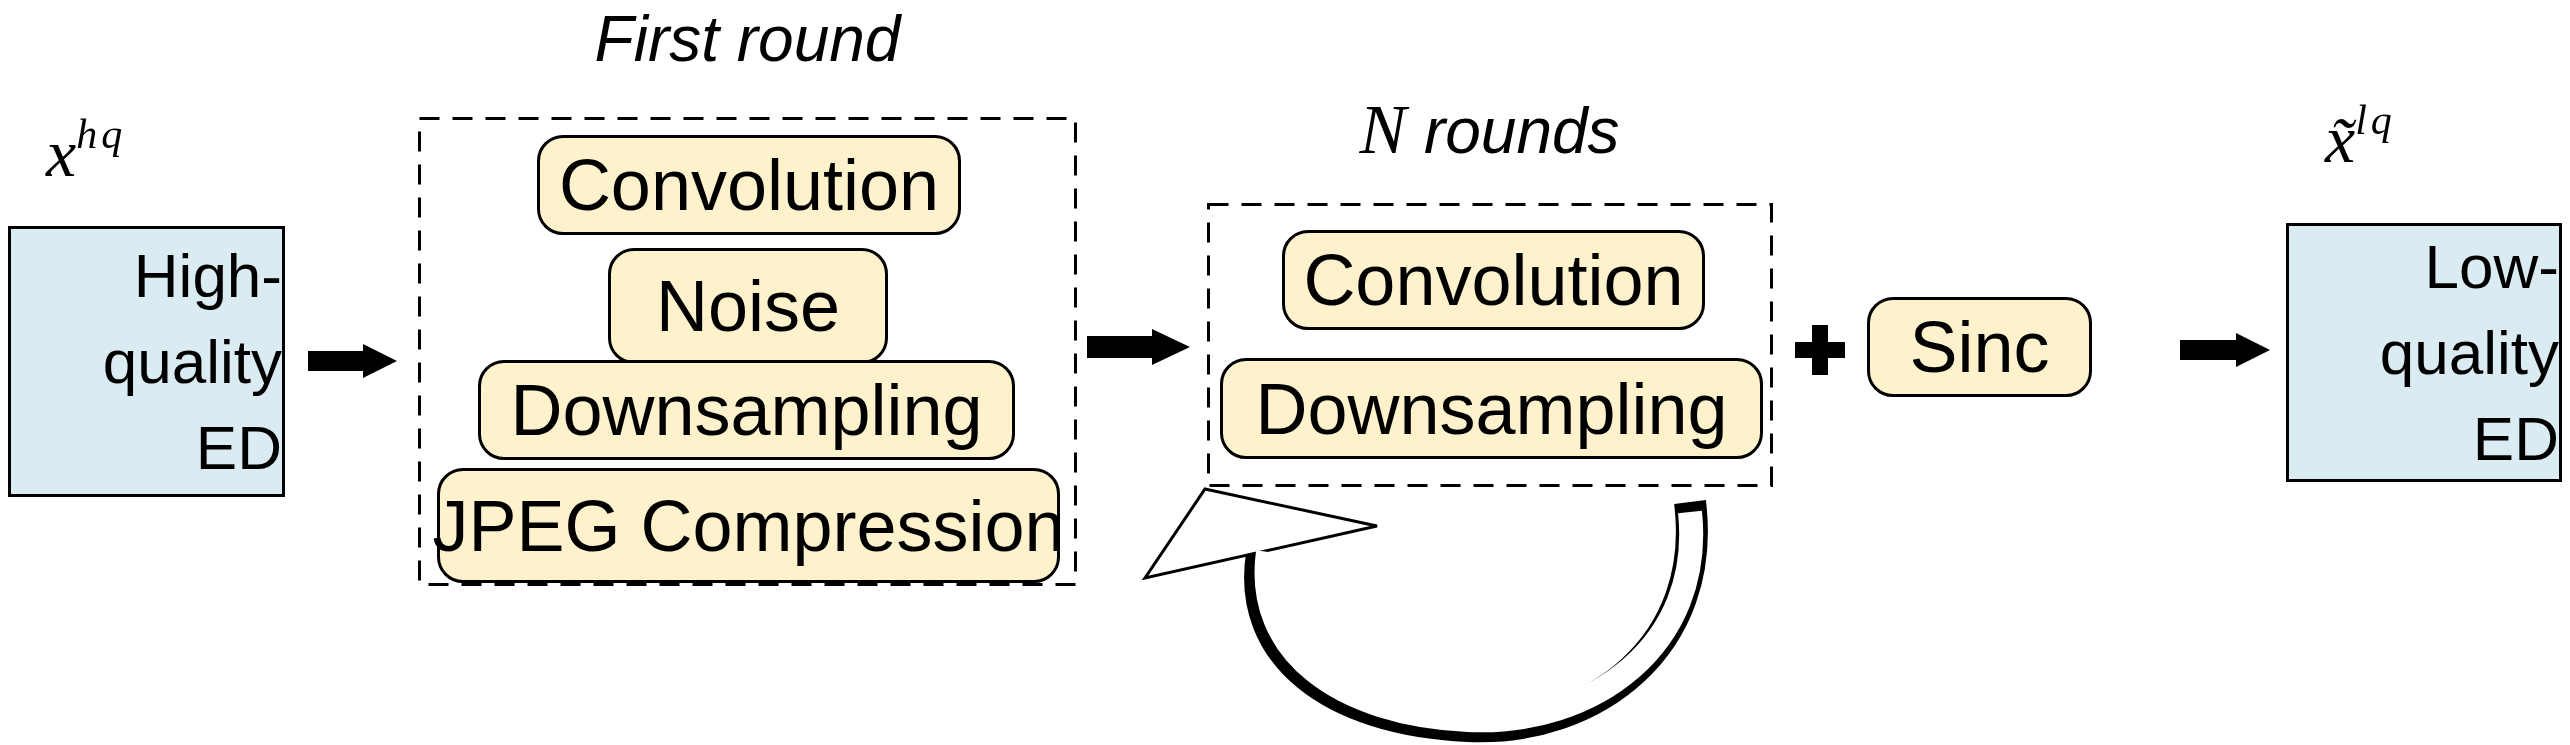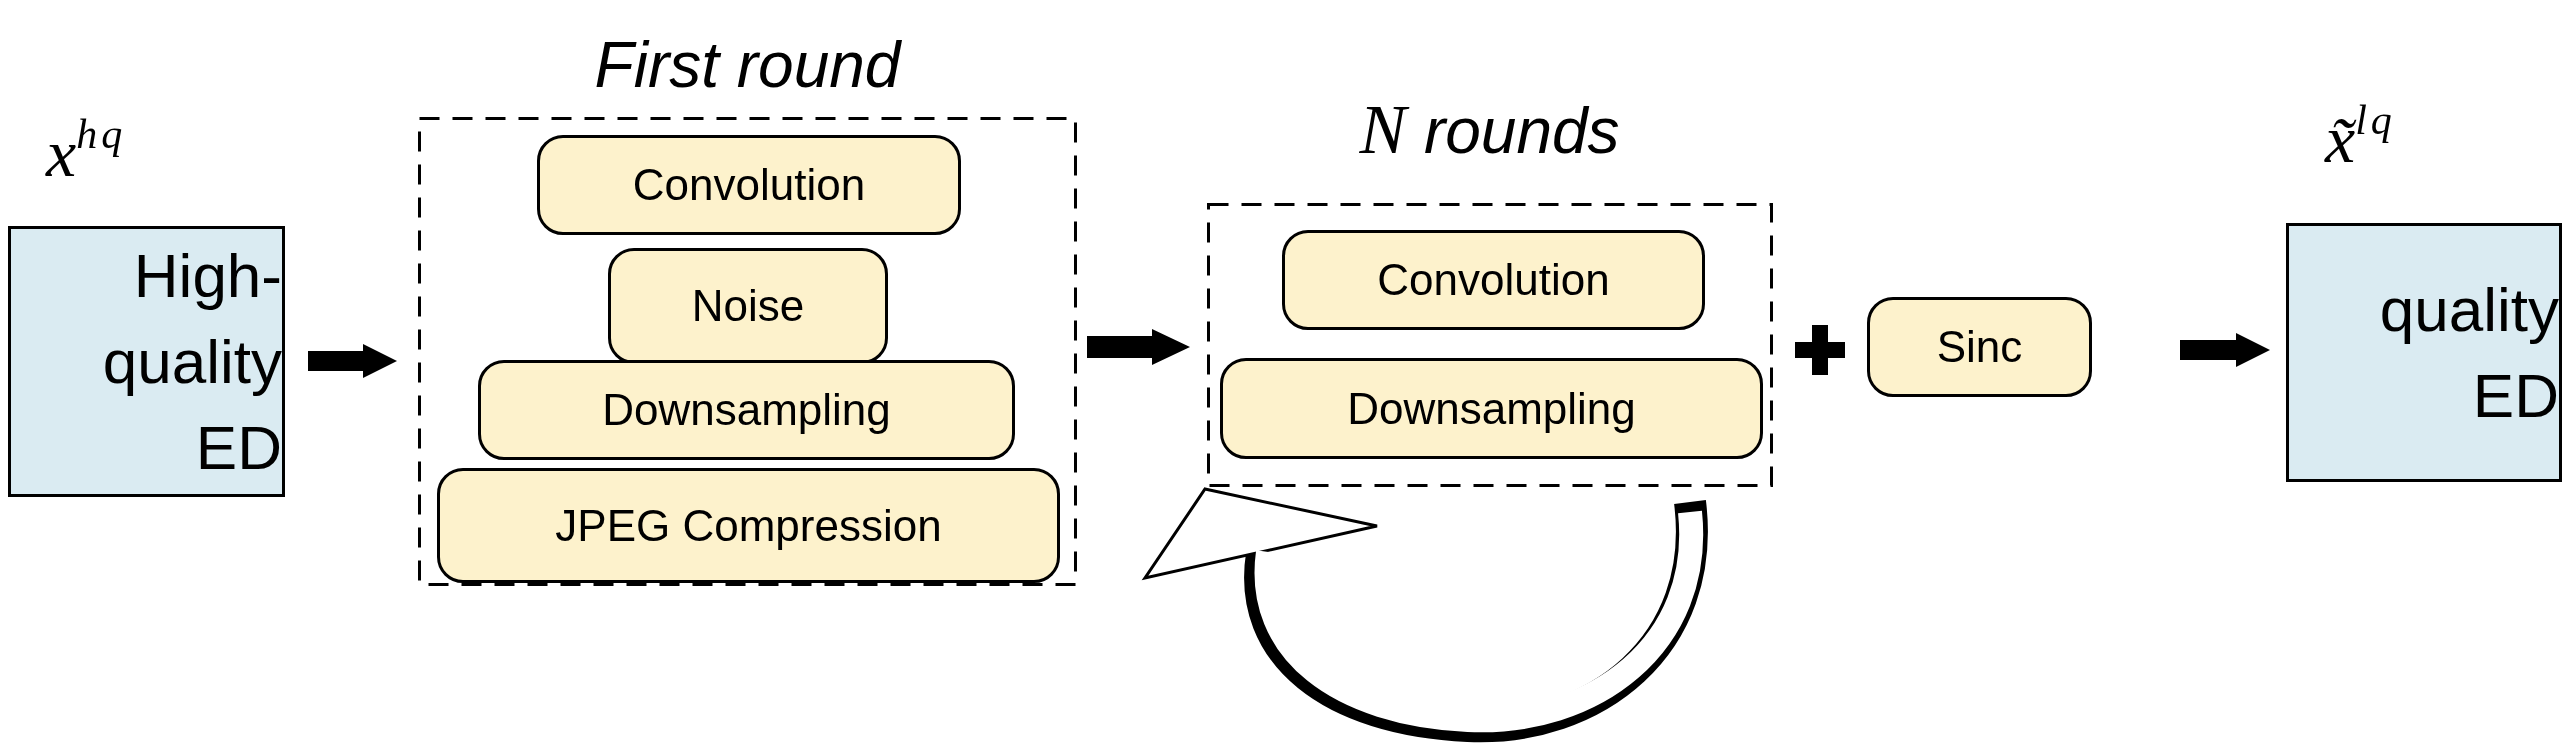--- a/index.html
+++ b/index.html
@@ -8,31 +8,31 @@
   #overlay{position:absolute;left:0;top:0;width:2570px;height:745px;}
 
   .io-box{position:absolute;box-sizing:border-box;background:var(--io-fill,#daebf2);
           border:3px solid #000;display:flex;flex-direction:column;justify-content:center;
           align-items:flex-end;font-size:62px;line-height:86px;text-align:center;}
   #hq-box{left:8px;top:226px;width:277px;height:271px;}
   #lq-box{left:2286px;top:223px;width:276px;height:259px;}
 
   .step{position:absolute;box-sizing:border-box;background:var(--process-fill,#fdf2cc);
         border:3px solid #000;border-radius:26px;display:flex;align-items:center;
-        justify-content:center;font-size:44px;white-space:nowrap;}
+        justify-content:center;font-size:72px;white-space:nowrap;}
   #conv1{left:537px;top:135px;width:424px;height:100px;}
   #noise{left:608px;top:248px;width:280px;height:116px;}
   #down1{left:478px;top:360px;width:537px;height:100px;}
   #jpeg {left:437px;top:468px;width:623px;height:115px;}
   #conv2{left:1282px;top:230px;width:423px;height:100px;}
   #down2{left:1220px;top:358px;width:543px;height:101px;}
   #sinc {left:1867px;top:297px;width:225px;height:100px;}
 
   .title{position:absolute;text-align:center;font-style:italic;font-size:64px;white-space:nowrap;}
-  #fr-title{left:418px;top:28px;width:659px;}
+  #fr-title{left:418px;top:2px;width:659px;}
   #nr-title{left:1207px;top:90px;width:565px;}
   .serif-i{font-family:"Liberation Serif",serif;font-style:italic;font-size:70px;}
 
   .math{position:absolute;font-family:"Liberation Serif",serif;
         font-style:italic;font-size:68px;white-space:nowrap;}
   #hq-label{left:46px;top:110px;width:200px;}
   #lq-label{left:2325px;top:96px;width:200px;}
   .math sup{font-size:42px;vertical-align:28px;letter-spacing:4px;}
 </style>
 </head>
@@ -82,15 +82,16 @@
 <div class="step" id="conv2">Convolution</div>
 <div class="step" id="down2">Downsampling</div>
 
 <div class="step" id="sinc">Sinc</div>
 
 <div class="math" id="lq-label">
   <span>x̃</span><sup>lq</sup>
 </div>
 
 <div class="io-box" id="lq-box">
+  <span>Low-</span>
   <span>quality</span>
   <span>ED</span>
 </div>
 
 </body></html>

